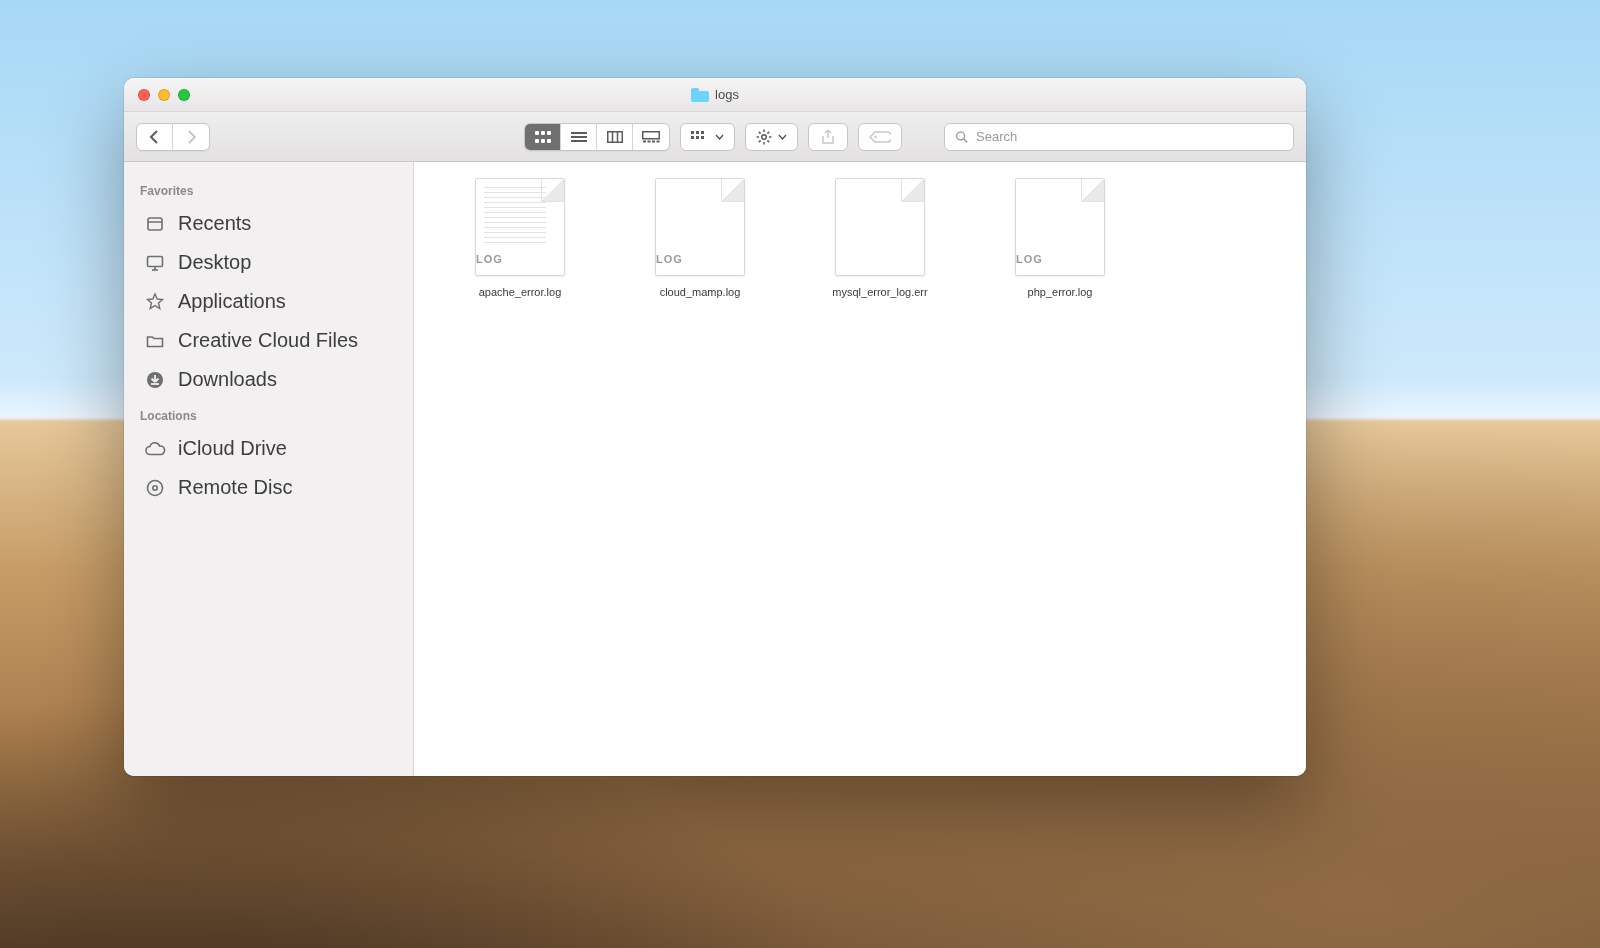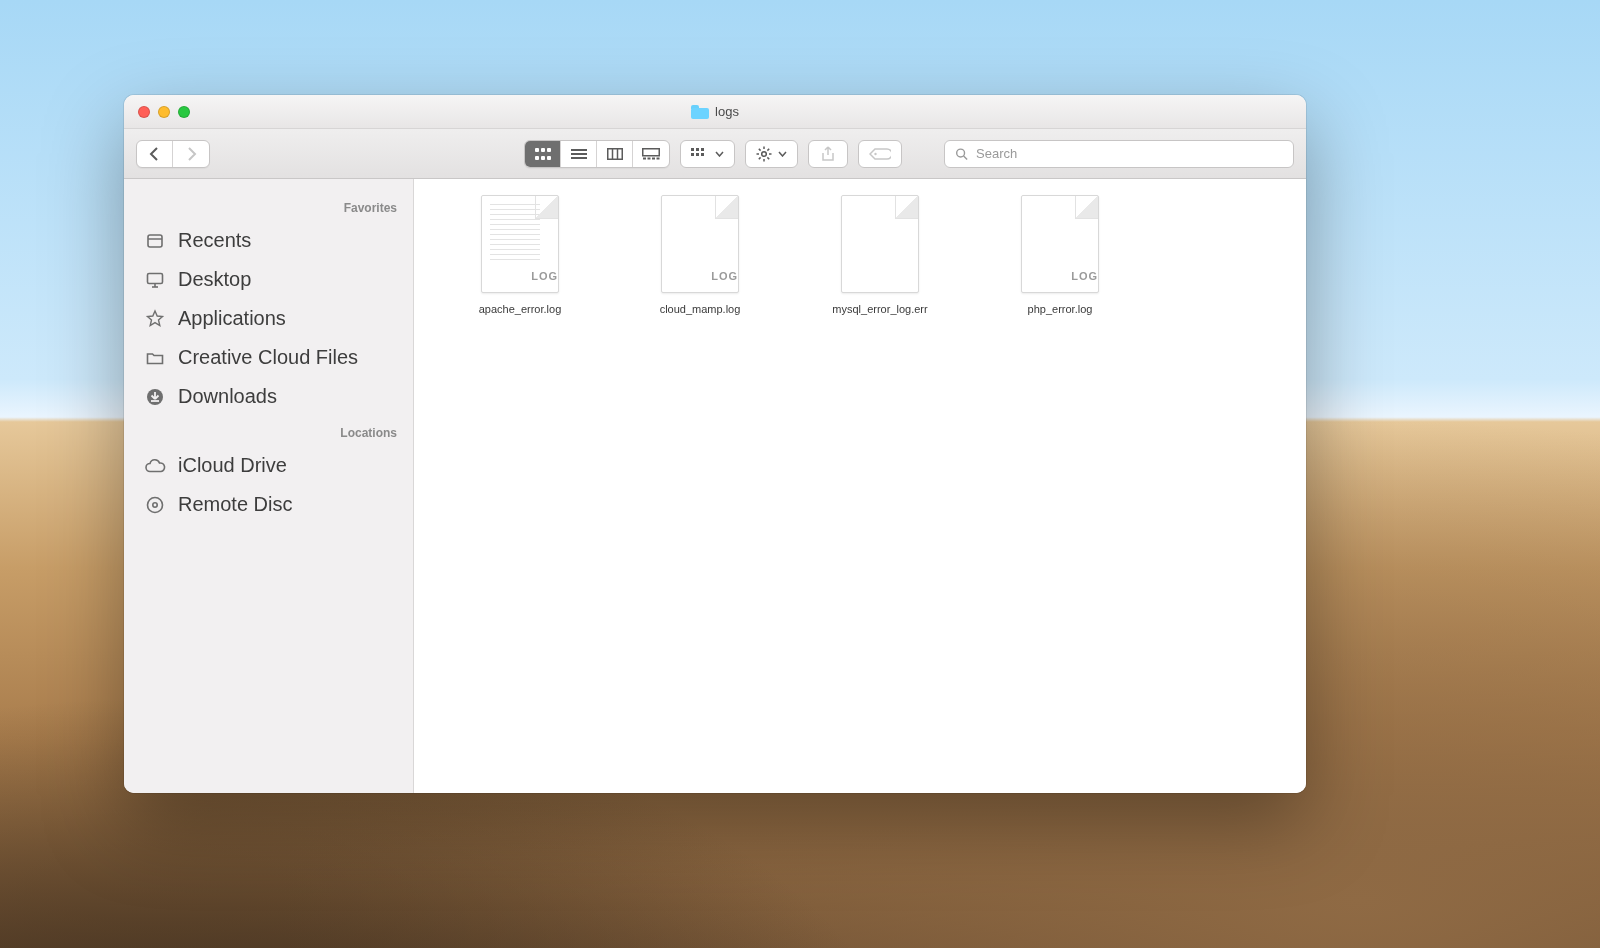--- a/index.html
+++ b/index.html
@@ -15,21 +15,21 @@
   .desert-bg {
     position: absolute; inset: 0;
     background:
       radial-gradient(ellipse 1400px 800px at 10% 120%, #3f2f1e 0%, rgba(63,47,30,0) 55%),
       radial-gradient(ellipse 1800px 800px at 85% 95%, #8f6a44 0%, rgba(143,106,68,0) 60%),
       linear-gradient(to bottom, #a7d8f6 0%, #cde9fb 40%, #eaf5fe 44%, #e6c89a 44.5%, #c79d67 60%, #a87c4c 78%, #6a4c30 100%);
   }
 
   .window {
     position: absolute;
-    top: 95px; left: 124px;
+    top: 78px; left: 124px;
     width: 1182px; height: 698px;
     background: #ffffff;
     border-radius: 10px;
     box-shadow: 0 30px 80px rgba(0,0,0,0.35), 0 0 0 1px rgba(0,0,0,0.08);
     overflow: hidden;
     display: flex;
     flex-direction: column;
   }
 
   
@@ -126,21 +126,20 @@
     flex: 1 1 auto;
     display: flex;
     min-height: 0;
   }
   .sidebar {
     width: 290px;
     background: #f2f0f1;
     border-right: 1px solid #d9d7d7;
     padding: 12px 0 12px 0;
     overflow: auto;
-    text-align: right;
   }
   .sb-head {
     font-size: 12px; color: #8a8a8a; font-weight: 600;
     padding: 10px 16px 6px 16px;
   }
   .sb-item {
     display:flex; align-items:center; gap:12px;
     padding: 8px 14px 8px 20px;
     font-size: 20px; color:#3d3d3d;
     cursor: default;
@@ -154,25 +153,25 @@
   .grid {
     display: grid;
     grid-template-columns: repeat(auto-fill, 180px);
     gap: 8px 0;
   }
   .file {
     display:flex; flex-direction:column; align-items:center;
     width: 180px;
   }
   .file .thumb {
-    width: 78px; height: 98px; position: relative;
+    width: 90px; height: 98px; position: relative;
     background:#ffffff; border:1px solid #d8d8d8;
     box-shadow: 0 1px 2px rgba(0,0,0,0.08);
     border-radius: 2px;
-    display:flex; align-items:flex-end; justify-content:flex-end;
+    display:flex; align-items:flex-end; justify-content:flex-start;
     padding-bottom: 10px;
   }
   .file .thumb::after {
     content:""; position:absolute; top:0; right:0;
     width:22px; height:22px;
     background: linear-gradient(135deg, transparent 49%, #e9e9e9 50%);
     border-left:1px solid #e2e2e2; border-bottom:1px solid #e2e2e2;
   }
   .file .thumb .badge {
     font-size: 11px; letter-spacing: 1px; color:#9a9a9a; font-weight:600;

